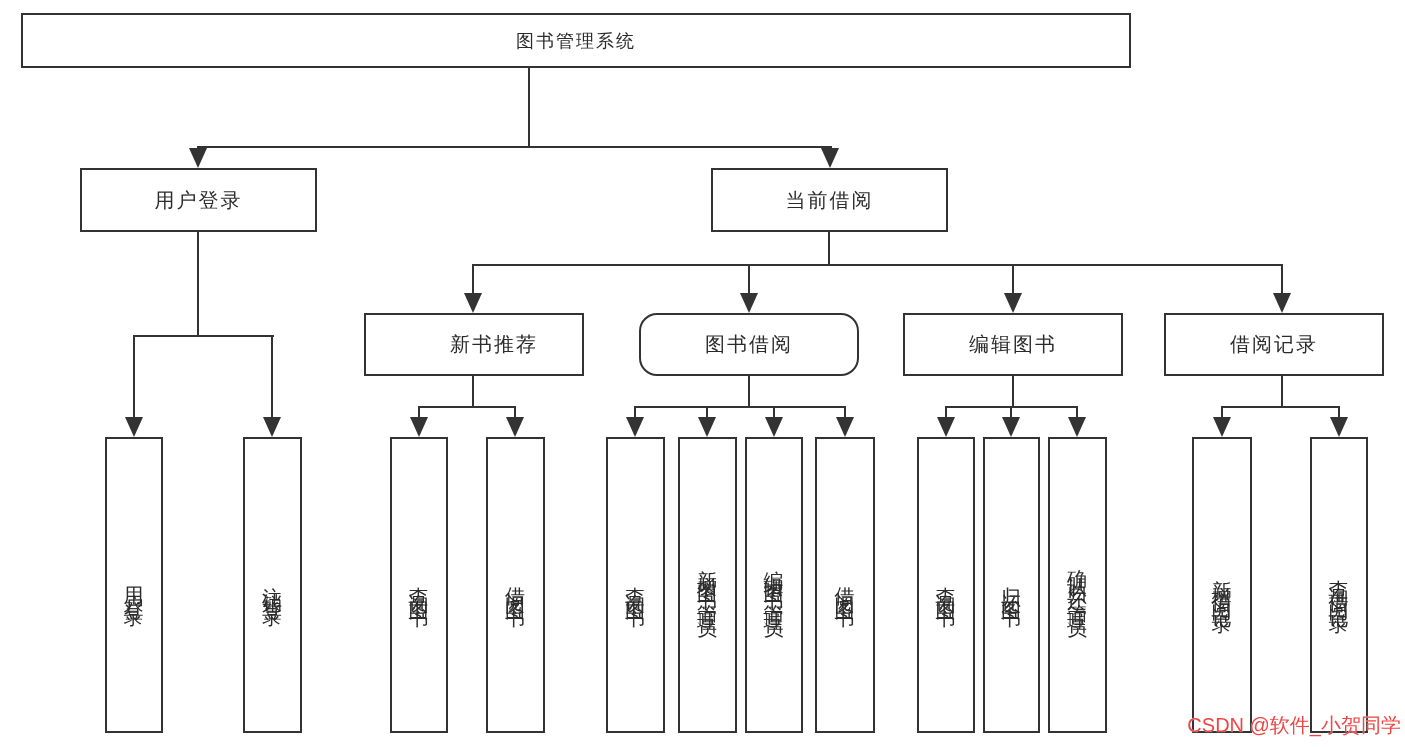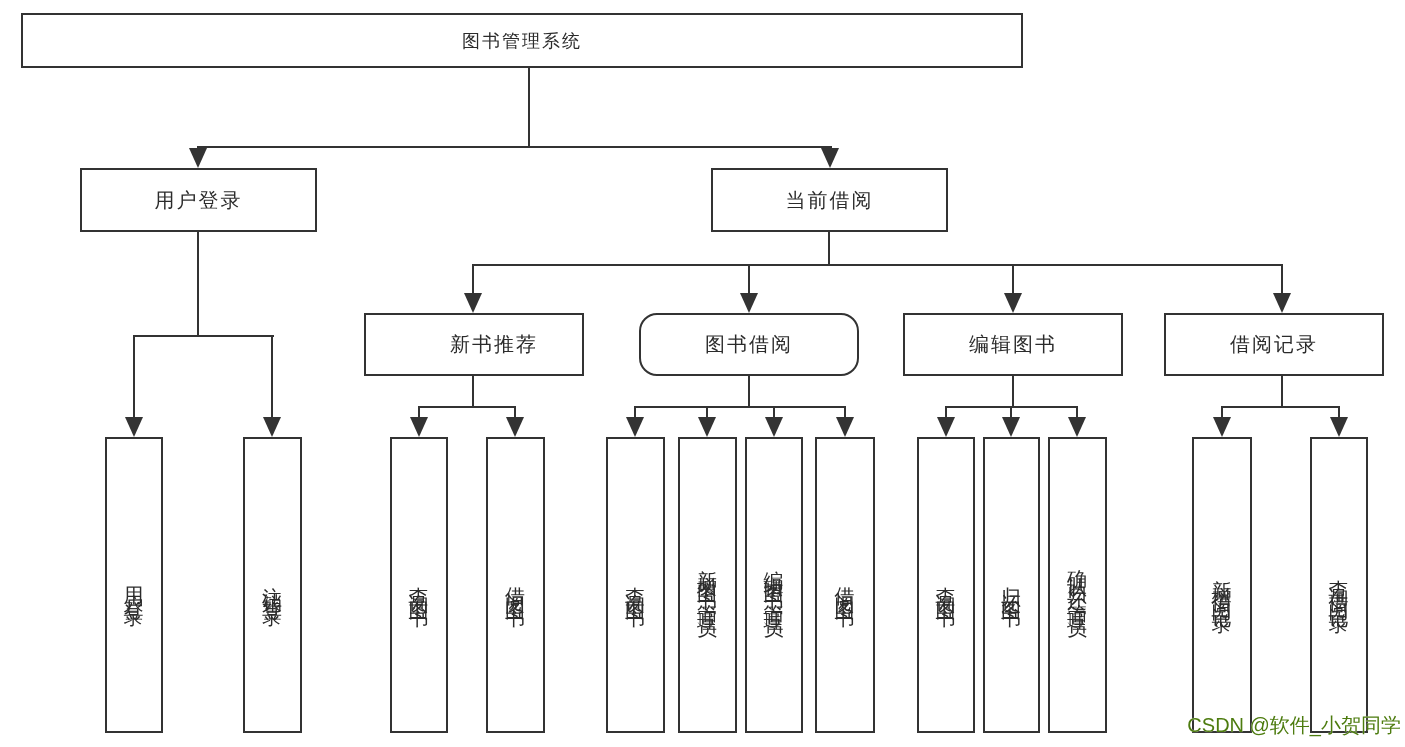--- a/index.html
+++ b/index.html
@@ -20,21 +20,21 @@
     border: 2px solid #333333;
     background: #ffffff;
     display: flex;
     align-items: center;
     justify-content: center;
     color: #2b2b2b;
   }
   .box span { white-space: nowrap; }
 
   .h-label { font-size: 20px; letter-spacing: 2px; }
-  .root-box { left: 21px; top: 13px; width: 1002px; height: 55px; }
+  .root-box { left: 21px; top: 13px; width: 1110px; height: 55px; }
   .root-box span { font-size: 18px; letter-spacing: 2px; }
 
   .l2-user  { left: 80px;  top: 168px; width: 237px; height: 64px; }
   .l2-book  { left: 711px; top: 168px; width: 237px; height: 64px; }
 
   .l3 { top: 313px; width: 220px; height: 63px; }
   .l3-newbook { left: 364px; padding-left: 40px; }
   .l3-borrow  { left: 639px; border-radius: 18px; }
   .l3-current { left: 903px; }
   .l3-record  { left: 1164px; }
@@ -73,21 +73,21 @@
     border-right: 9px solid transparent;
     border-top: 20px solid #333333;
   }
 
   
   .watermark {
     position: absolute;
     right: 4px;
     top: 712px;
     font-size: 20px;
-    color: #4d7c0f;
+    color: #ef4444;
     text-shadow: 0 0 1px #ffffff;
     white-space: nowrap;
   }
 </style>
 </head>
 <body>
 
 <div class="canvas">
 
   <div class="box root-box">

